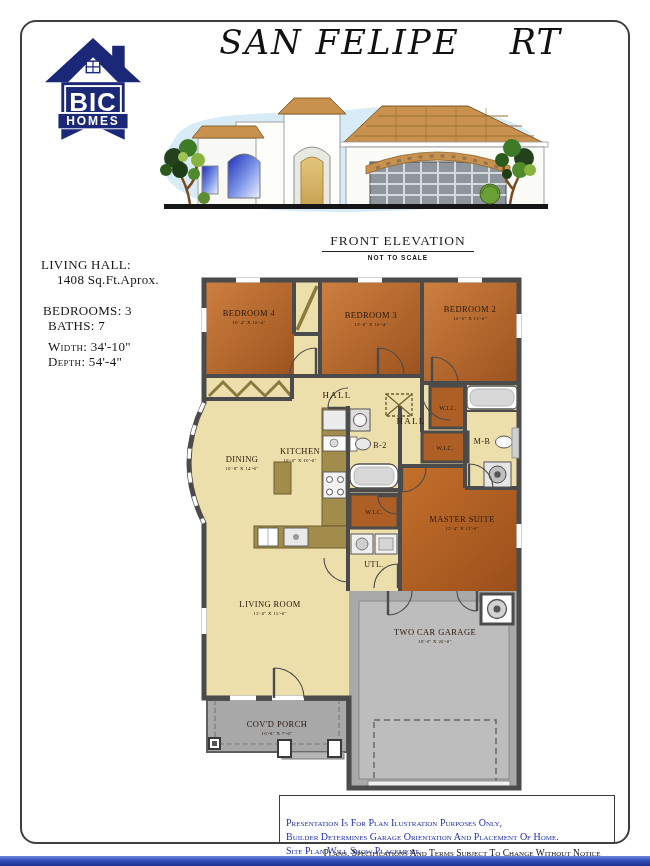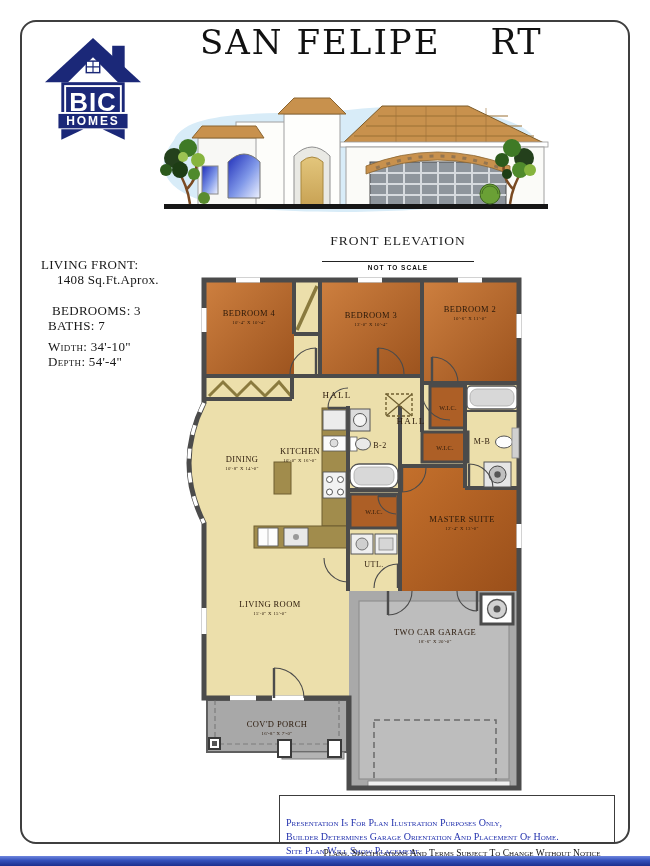--- a/index.html
+++ b/index.html
@@ -1,36 +1,36 @@
 <!DOCTYPE html>
 <html><head>
 <meta charset="utf-8">
 <style>
   html,body{margin:0;padding:0;background:#ffffff;}
   .page{position:relative;width:650px;height:866px;background:#ffffff;overflow:hidden;
         font-family:"Liberation Serif",serif;color:#1c1c1c;}
   .page-border{position:absolute;left:20px;top:20px;width:606px;height:820px;
         border:2px solid #3f3f3f;border-radius:16px;}
-  .title{position:absolute;left:200px;top:22px;width:380px;display:flex;justify-content:flex-start;
-        align-items:baseline;gap:50px;color:#111;}
+  .title{position:absolute;left:200px;top:22px;width:380px;display:flex;justify-content:center;
+        align-items:baseline;gap:50px;font-style:italic;color:#111;}
   .title .main{font-size:34px;letter-spacing:2px;font-family:"DejaVu Serif",serif;}
   .title .suffix{font-size:35px;letter-spacing:1px;font-family:"DejaVu Serif",serif;}
   .logo{position:absolute;left:45px;top:36px;}
   .elev{position:absolute;left:136px;top:86px;}
   .caption{position:absolute;text-align:center;}
   .caption .cap-main{font-size:13.5px;letter-spacing:1px;border-bottom:1.5px solid #222;
-        display:inline-block;padding:0 8px 12px;}
+        display:inline-block;padding:0 8px 2px;}
   .caption .cap-sub{font-size:6.5px;font-weight:bold;letter-spacing:1px;
         font-family:"Liberation Sans",sans-serif;margin-top:2px;color:#111;}
   .elev-caption{left:318px;top:231px;width:160px;}
   .fp-caption{left:80px;top:774px;width:116px;}
   .info{position:absolute;left:41px;top:258px;font-size:13px;letter-spacing:.3px;color:#171717;}
   .info div{line-height:14.5px;}
   .i-indent{margin-left:16px;}
-  .i-gap1{margin-top:17px;margin-left:11px;}
+  .i-gap1{margin-top:17px;margin-left:2px;}
   .i-7{margin-left:7px;}
   .i-gap2{margin-top:7px;margin-left:7px;font-variant:small-caps;}
   .i-sc{margin-left:7px;font-variant:small-caps;}
   .plan{position:absolute;left:182px;top:276px;}
   .plan text{font-family:"Liberation Serif",serif;fill:#2b190a;}
   .rn{font-size:8.5px;letter-spacing:.4px;}
   .rd{font-size:4.8px;letter-spacing:.3px;}
   .hallt{font-size:9px;letter-spacing:1.2px;}
   .wict{font-size:6.2px;letter-spacing:.2px;fill:#241206;}
   .smt{font-size:8px;letter-spacing:.5px;}
@@ -134,21 +134,21 @@
       <path d="M346,108 A8,8 0 0 1 362,108" stroke="#3c641e" stroke-width="0.8" fill="none"></path>
     </g>
   </svg>
 
   <div class="caption elev-caption">
     <div class="cap-main">FRONT ELEVATION</div>
     <div class="cap-sub">NOT TO SCALE</div>
   </div>
 
   <div class="info">
-    <div>LIVING FRONT:</div>
+    <div>LIVING HALL:</div>
     <div class="i-indent">1408 Sq.Ft.Aprox.</div>
     <div class="i-gap1">BEDROOMS: 3</div>
     <div class="i-7">BATHS: 7</div>
     <div class="i-gap2">Width: 34'-10"</div>
     <div class="i-sc">Depth: 54'-4"</div>
   </div>
 
   <svg class="plan" width="345" height="515" viewBox="0 0 345 515">
     <defs>
       <linearGradient id="gBed" x1="0" y1="0" x2="1" y2="1">

